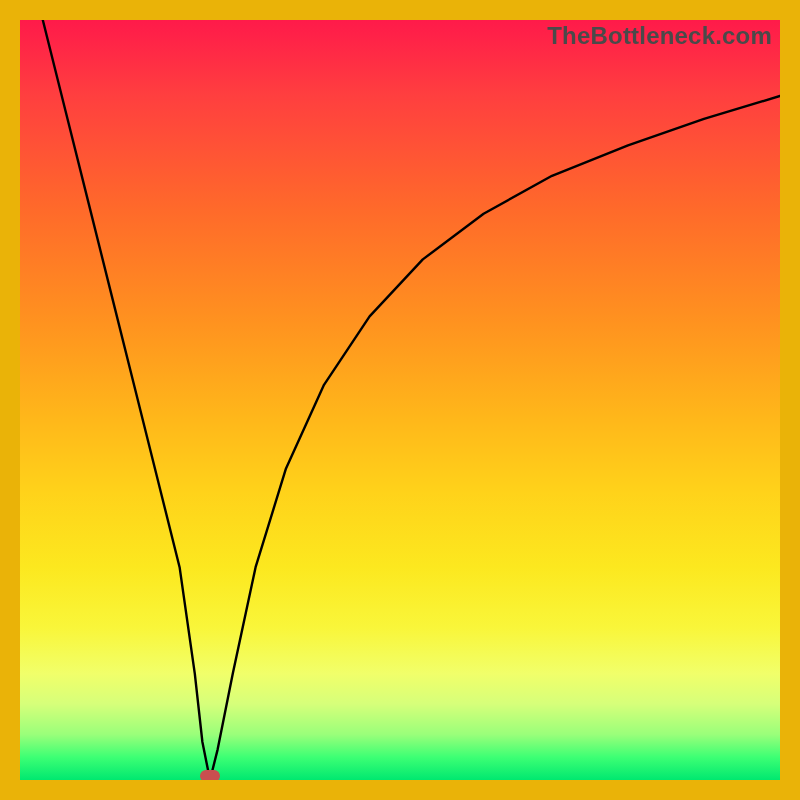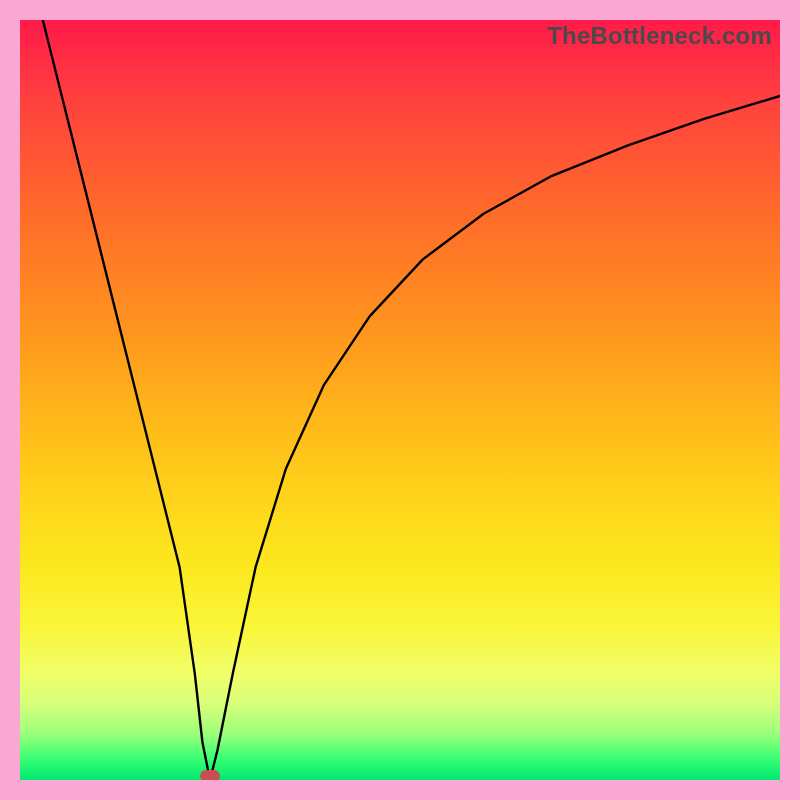--- a/index.html
+++ b/index.html
@@ -6,21 +6,21 @@
     margin: 0;
     padding: 0;
     width: 800px;
     height: 800px;
     overflow: hidden;
     font-family: Arial, Helvetica, sans-serif;
   }
   .frame {
     width: 800px;
     height: 800px;
-    background: #f9a8d4;
+    background: #eab308;
     position: relative;
   }
   .plot-area {
     position: absolute;
     left: 20px;
     top: 20px;
     width: 760px;
     height: 760px;
     overflow: hidden;
   }

